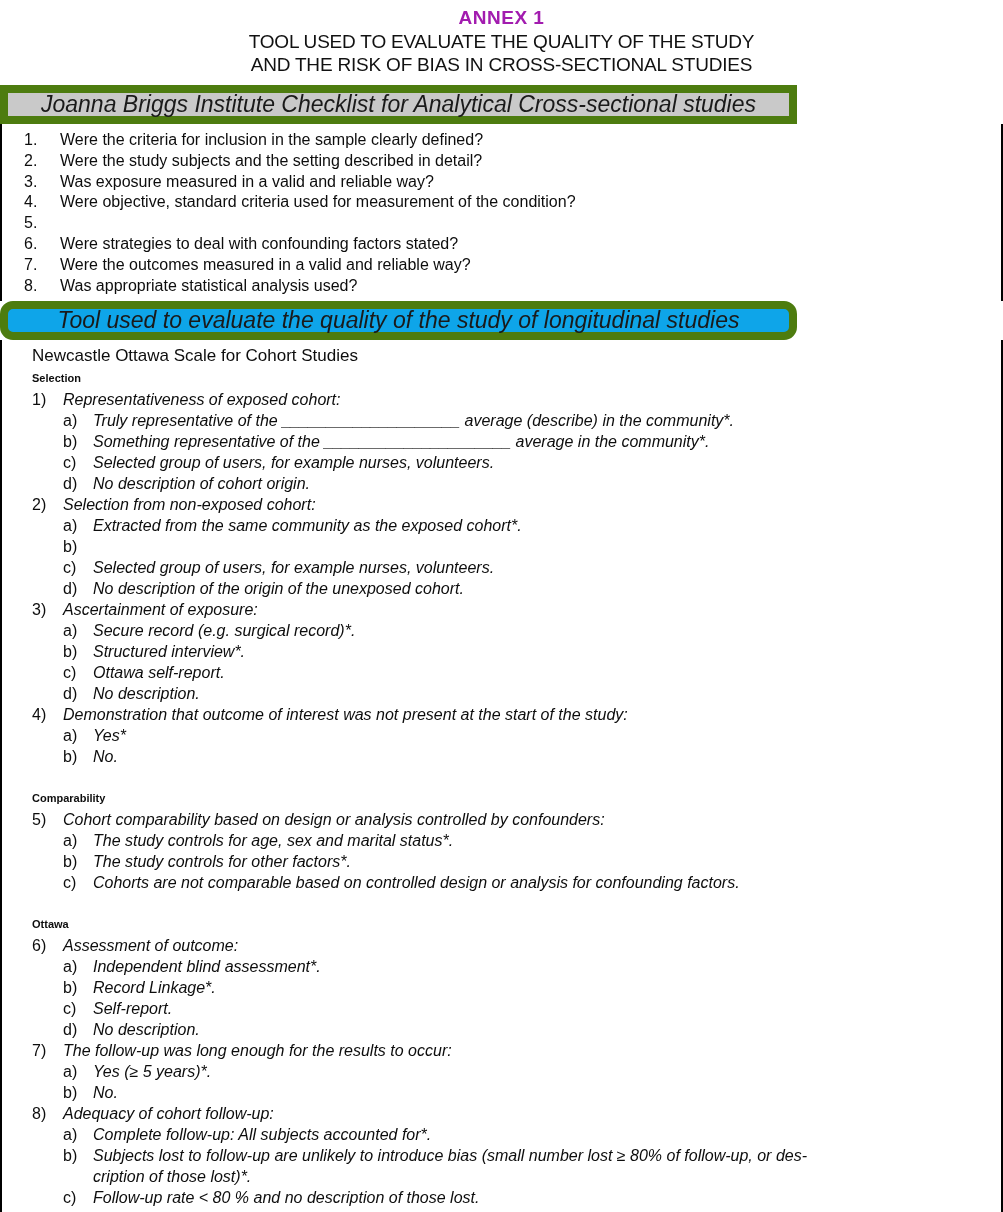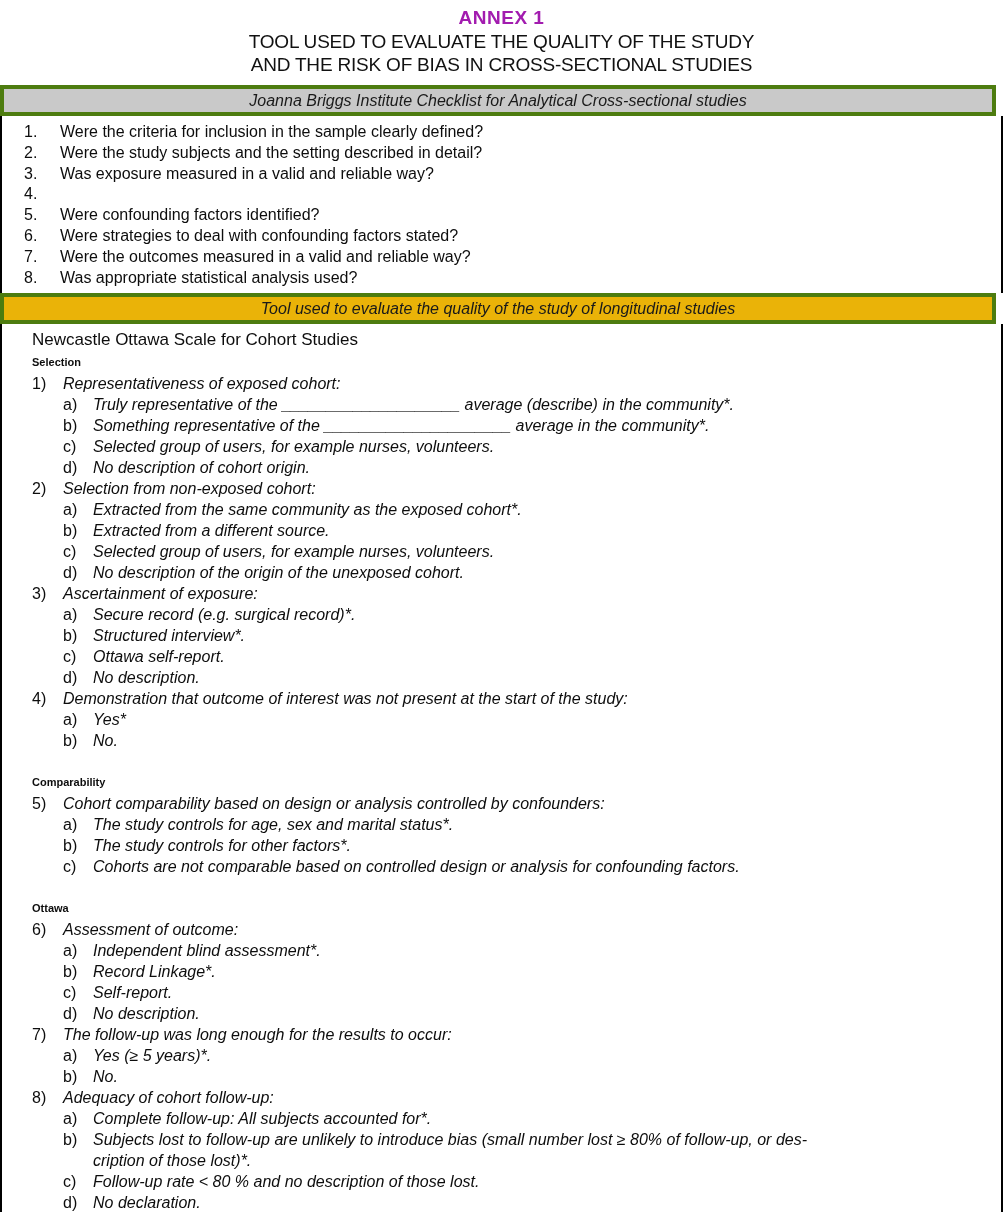--- a/index.html
+++ b/index.html
@@ -25,25 +25,25 @@
     font-size: 19px;
     font-weight: normal;
     letter-spacing: -0.2px;
     line-height: 23px;
     color: #111;
   }
   .header { padding-bottom: 9px; }
 
   
   .banner {
-    width: 996px;
-    border: 4px solid #4d7c0f;
+    width: 797px;
+    border: 8px solid #4d7c0f;
     text-align: center;
     font-style: italic;
-    font-size: 16px;
+    font-size: 23px;
     line-height: 23px;
     color: #1a1a1a;
   }
 
   
   .box {
     width: 1003px;
     border-left: 2px solid #000;
     border-right: 2px solid #000;
     background: #fff;
@@ -91,40 +91,40 @@
       <div class="row jbi-row">
         <span class="num">2.</span>
         <span class="txt">Were the study subjects and the setting described in detail?</span>
       </div>
       <div class="row jbi-row">
         <span class="num">3.</span>
         <span class="txt">Was exposure measured in a valid and reliable way?</span>
       </div>
       <div class="row jbi-row">
         <span class="num">4.</span>
+        <span class="txt">Were objective, standard criteria used for measurement of the condition?</span>
       </div>
       <div class="row jbi-row">
         <span class="num">5.</span>
-        <span class="txt">Were confounding factors identified?</span>
       </div>
       <div class="row jbi-row">
         <span class="num">6.</span>
         <span class="txt">Were strategies to deal with confounding factors stated?</span>
       </div>
       <div class="row jbi-row">
         <span class="num">7.</span>
         <span class="txt">Were the outcomes measured in a valid and reliable way?</span>
       </div>
       <div class="row jbi-row">
         <span class="num">8.</span>
         <span class="txt">Was appropriate statistical analysis used?</span>
       </div>
     </div>
 
-  <div class="banner" style="background: #eab308;">Tool used to evaluate the quality of the study of longitudinal studies</div>
+  <div class="banner" style="background: #0ea5e9; border-radius: 13px;">Tool used to evaluate the quality of the study of longitudinal studies</div>
 
   <div class="box nos last">
     <div class="nos-title">Newcastle Ottawa Scale for Cohort Studies</div>
     <div id="nos-content">
         <div class="section">
           <div class="row heading">Selection</div>
           <div class="row item">
             <span class="num">1)</span>
             <span class="txt">Representativeness of exposed cohort:</span>
           </div>
@@ -147,21 +147,20 @@
           <div class="row item">
             <span class="num">2)</span>
             <span class="txt">Selection from non-exposed cohort:</span>
           </div>
           <div class="row opt">
             <span class="letter">a)</span>
             <span class="txt">Extracted from the same community as the exposed cohort*.</span>
           </div>
           <div class="row opt">
             <span class="letter">b)</span>
-            <span class="txt">Extracted from a different source.</span>
           </div>
           <div class="row opt">
             <span class="letter">c)</span>
             <span class="txt">Selected group of users, for example nurses, volunteers.</span>
           </div>
           <div class="row opt">
             <span class="letter">d)</span>
             <span class="txt">No description of the origin of the unexposed cohort.</span>
           </div>
           <div class="row item">

